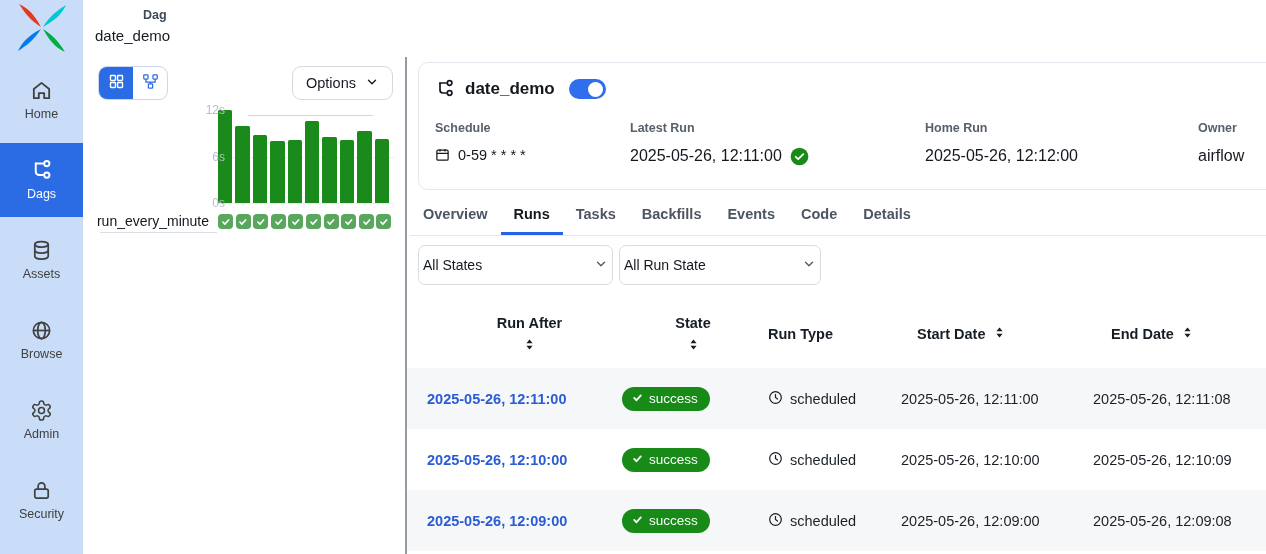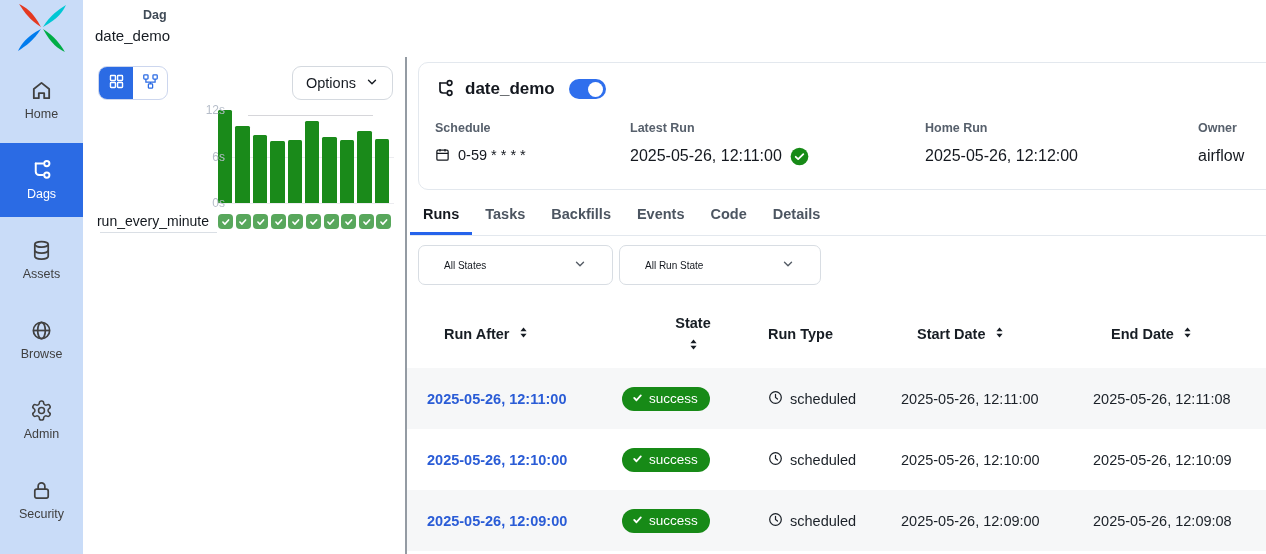--- a/index.html
+++ b/index.html
@@ -64,30 +64,30 @@
   .meta-value{margin-top:12px;font-size:16px;color:#14181f;display:flex;align-items:flex-start;gap:8px;}
   .meta-value.small{font-size:14.5px;}
   .meta-value svg{flex:none;}
   .tabbar{display:flex;margin:13px 0 0 3px;border-bottom:1px solid #e3e8ee;height:33px;box-sizing:border-box;}
   .tab{padding:0 13px;font-size:14.5px;line-height:22px;font-weight:bold;color:#4c5561;
     position:relative;cursor:pointer;}
   .tab.active{color:#14181f;}
   .tab.active::after{content:"";position:absolute;left:0;right:0;bottom:0;height:3px;background:#2563eb;}
   .filters{display:flex;gap:6px;margin:9px 0 0 11px;}
   .select{height:40px;border:1px solid #d8dde3;border-radius:7px;display:flex;align-items:center;
-    justify-content:space-between;padding:0 25px;font-size:10px;color:#14181f;box-sizing:border-box;
+    justify-content:space-between;padding:0 4px;font-size:14px;color:#14181f;box-sizing:border-box;
     cursor:pointer;background:#fff;}
   .select svg{width:14px;height:14px;color:#555c66;}
   .select.w1{width:195px;}
   .select.w2{width:202px;}
   .thead{display:grid;grid-template-columns:197px 131px 134px 213px 1fr;height:68px;align-items:center;
     padding-left:11px;margin-top:15px;}
   .th{display:flex;align-items:center;gap:7px;font-size:14.5px;font-weight:600;color:#171d24;cursor:pointer;}
   .th svg{width:13px;height:13px;flex:none;}
-  .th.c1{padding-left:26px;}.th.c2{padding-left:25px;flex-direction:column;}.th.c3{padding-left:22px;}
+  .th.c1{padding-left:26px;flex-direction:column;}.th.c2{padding-left:25px;flex-direction:column;}.th.c3{padding-left:22px;}
   .th.c4{padding-left:37px;}.th.c5{padding-left:18px;align-items:center;}
   .tr{display:grid;grid-template-columns:197px 131px 134px 213px 1fr;height:61px;align-items:center;
     padding-left:11px;}
   .tr.striped{background:#f6f7f8;}
   .td{display:flex;align-items:center;}
   .td.c1{padding-left:9px;}.td.c2{padding-left:7px;}.td.c3{padding-left:22px;}
   .td.c4{padding-left:21px;}.td.c5{padding-left:0;}
   .link{color:#2a5cd6;font-weight:bold;font-size:14.5px;cursor:pointer;}
   .badge{display:inline-flex;align-items:center;gap:6px;background:#178a17;color:#fff;
     border-radius:13px;padding:4px 12px 5px 10px;font-size:13.5px;}
@@ -326,20 +326,21 @@
         <div class="meta-col">
           <div class="meta-label">Owner</div>
           <div class="meta-value">
             <span>airflow</span>
           </div>
         </div>
       </div>
   </div>
 
   <div class="tabbar">
+      <div class="tab">Overview</div>
       <div class="tab active">Runs</div>
       <div class="tab">Tasks</div>
       <div class="tab">Backfills</div>
       <div class="tab">Events</div>
       <div class="tab">Code</div>
       <div class="tab">Details</div>
     </div>
 
   <div class="filters">
       <div class="select w1">

